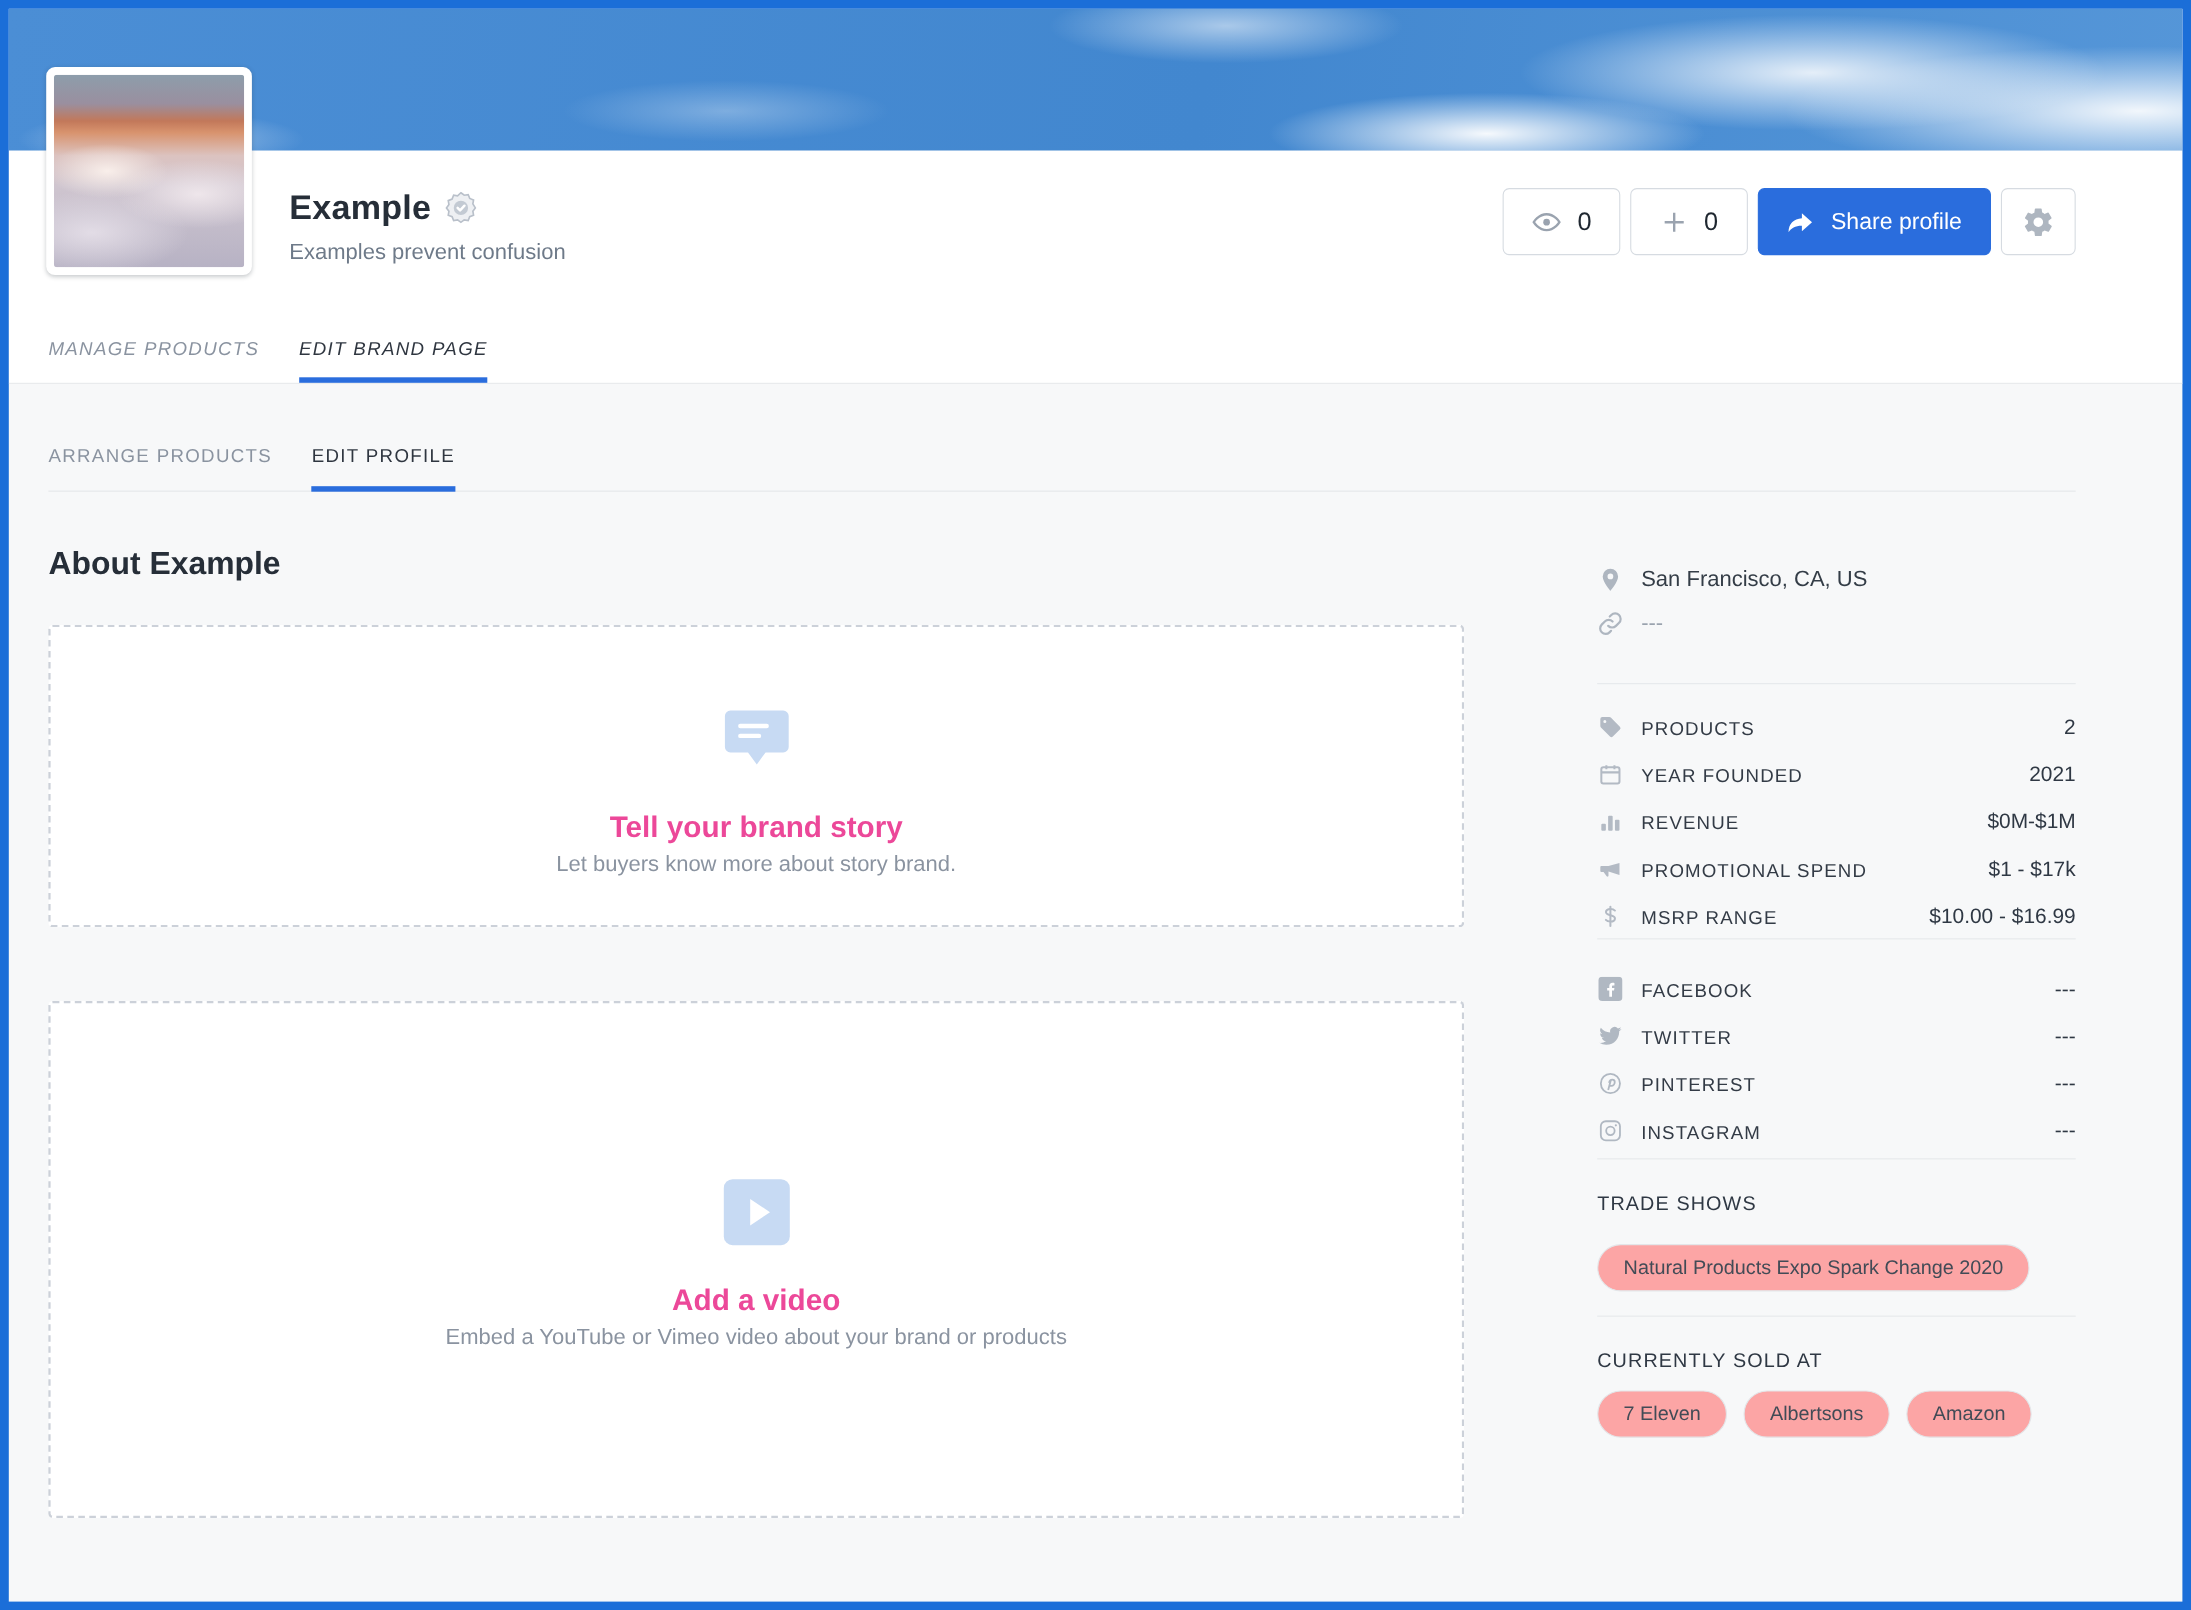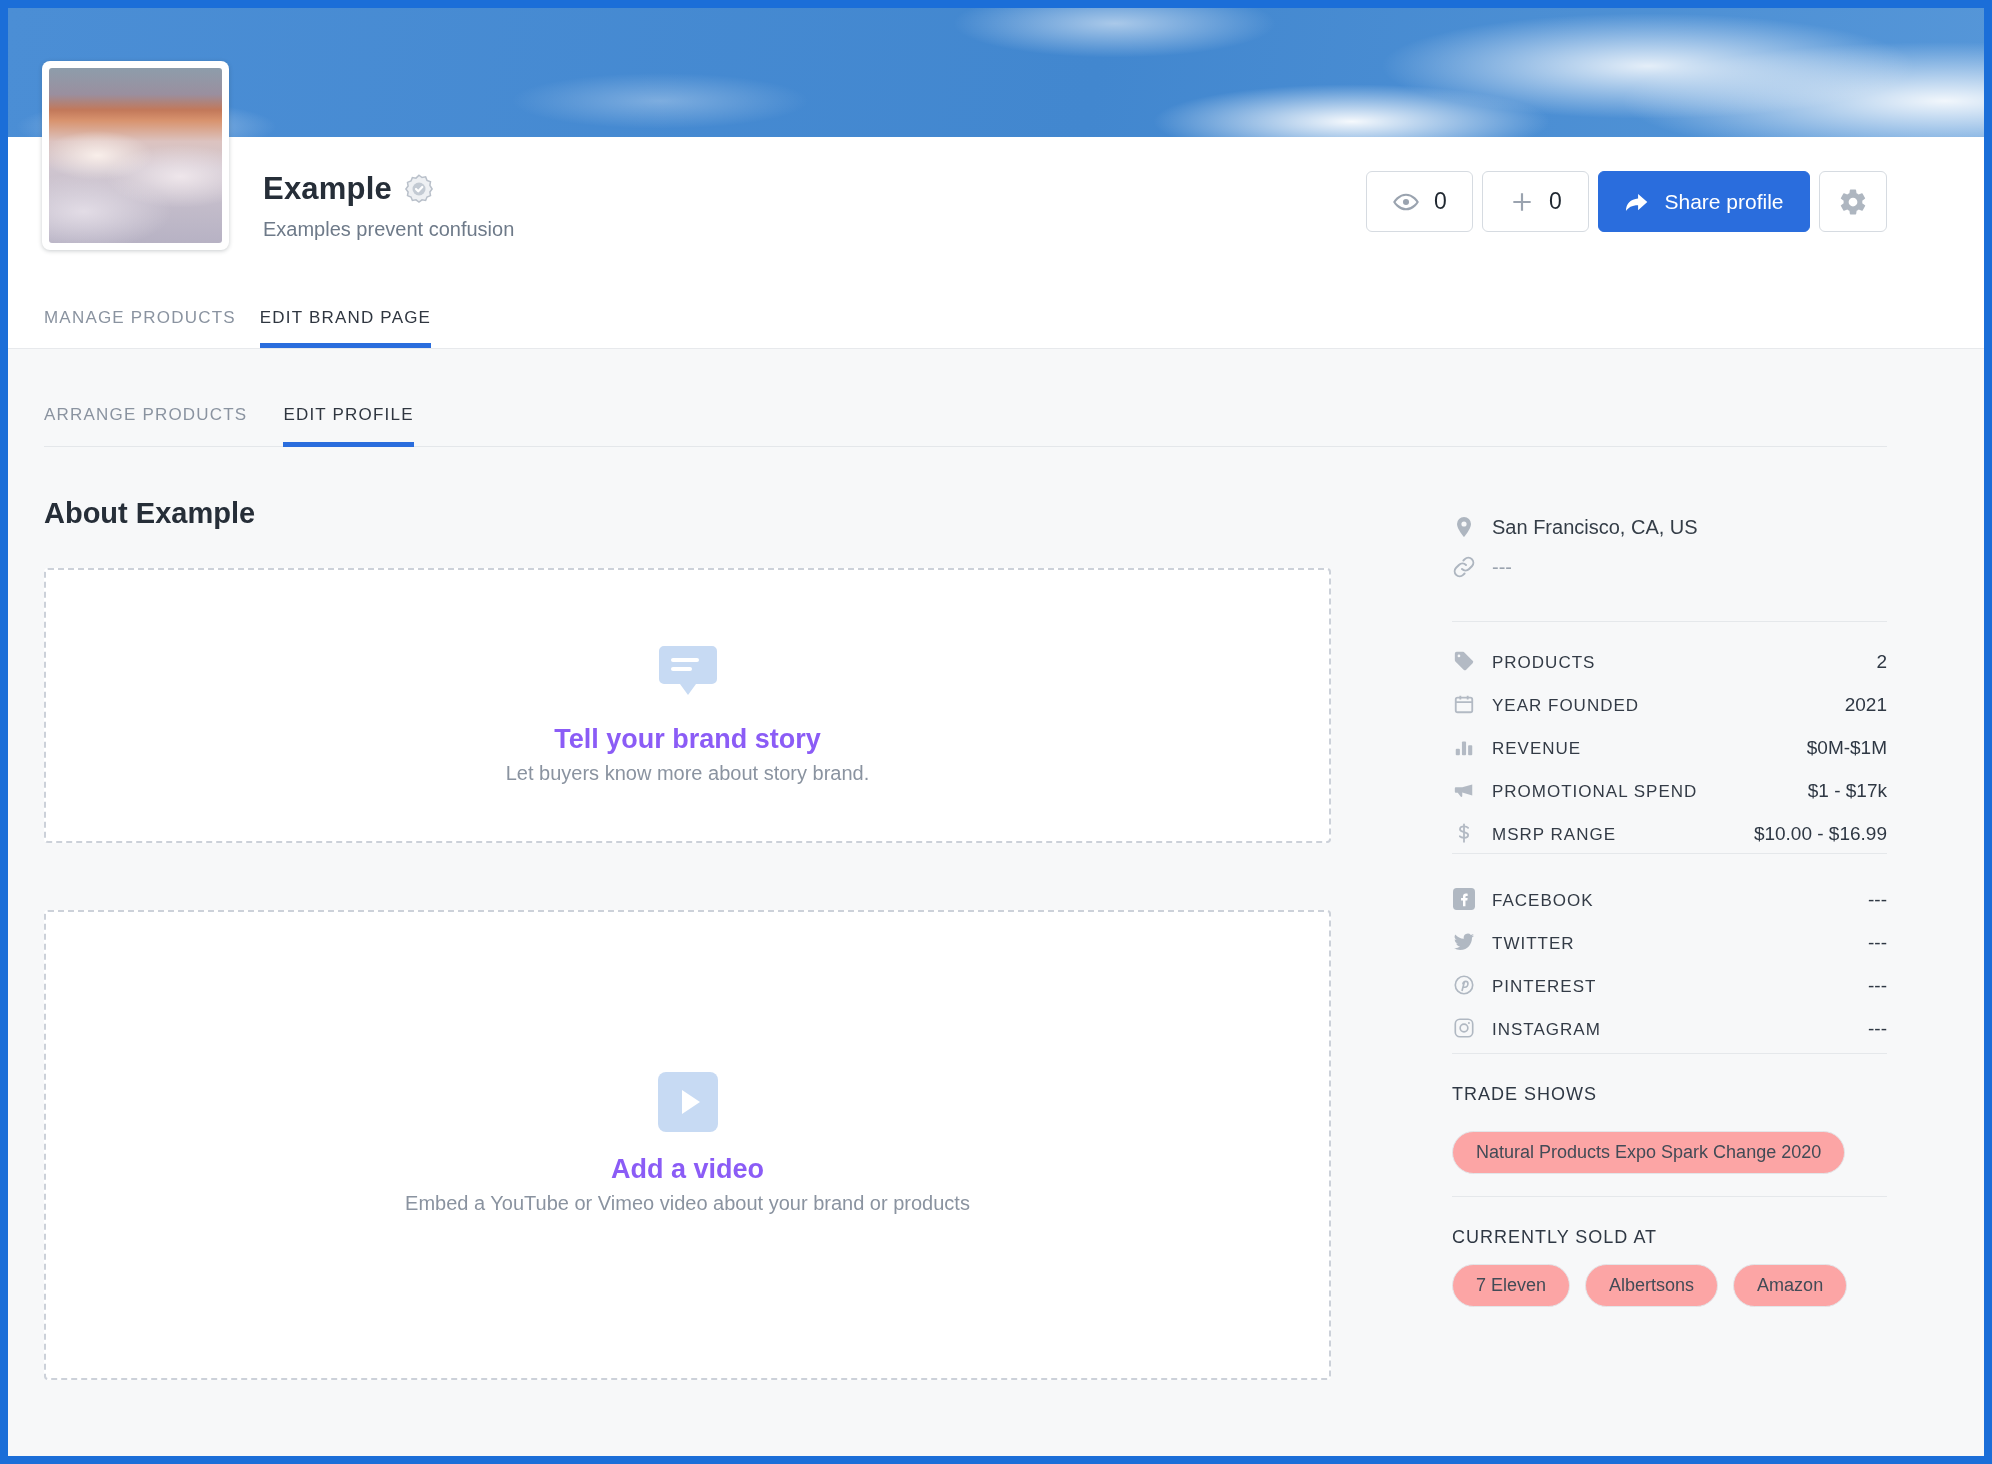--- a/index.html
+++ b/index.html
@@ -56,21 +56,21 @@
     background: #fff; border: 1px solid #d6dbe1; border-radius: 6px;
     height: 61px; cursor: pointer; font-family: inherit;
   }
   .btn-stat { width: 107px; gap: 14px; font-size: 23px; color: #1f2730; }
   .btn-primary {
     width: 212px; gap: 14px; background: #2a6ddd; border-color: #2a6ddd;
     color: #fff; font-size: 21px; font-weight: 500;
   }
   .btn-iconbox { width: 68px; }
 
-  .header-tabs { position: absolute; left: 36px; bottom: 0; display: flex; gap: 24px; }
+  .header-tabs { position: absolute; left: 36px; bottom: 0; display: flex; gap: 36px; font-style: italic; }
   .tab {
     font-size: 17px; font-weight: 500; letter-spacing: 1.2px; color: #8a93a0;
     padding-bottom: 15px; border-bottom: 5px solid transparent; cursor: pointer;
     text-transform: uppercase;
   }
   .tab.active { color: #2f3640; border-bottom-color: #2a6ddd; }
 
   
   .content { padding: 0 97px 0 36px; }
   .content-head { display: flex; justify-content: space-between; align-items: center; margin-top: 56px; }
@@ -84,21 +84,21 @@
   .main-col { width: 1287px; }
   .about-heading { font-size: 29px; font-weight: 700; color: #262e38; margin: 23px 0 38px; }
 
   .placeholder-box {
     border: 2px dashed #ccd1d9; border-radius: 4px; background: #fff;
     text-align: center; cursor: pointer;
   }
   .placeholder-box.story { height: 275px; padding-top: 70px; }
   .placeholder-box.video { height: 470px; padding-top: 158px; margin-top: 67px; }
   .ph-icon { display: inline-block; width: 64px; height: 64px; }
-  .ph-title { font-size: 27px; font-weight: 600; color: #8b5cf6; margin-top: 16px; }
+  .ph-title { font-size: 27px; font-weight: 600; color: #ec4899; margin-top: 28px; }
   .ph-sub { font-size: 20px; color: #8a93a0; margin-top: 7px; }
 
   
   .sidebar { width: 435px; }
   .btn-edit { width: 100%; height: 62px; gap: 18px; font-size: 21px; font-weight: 600; color: #262e38; }
   .info-row { display: flex; align-items: center; gap: 16px; height: 32px; font-size: 20px; color: #343d47; }
   .info-row.first { margin-top: 37px; }
   .info-row + .info-row { margin-top: 8px; }
   .info-row.muted .info-text { color: #9aa3ae; }
   .divider { border-top: 1px solid #e5e8eb; }

